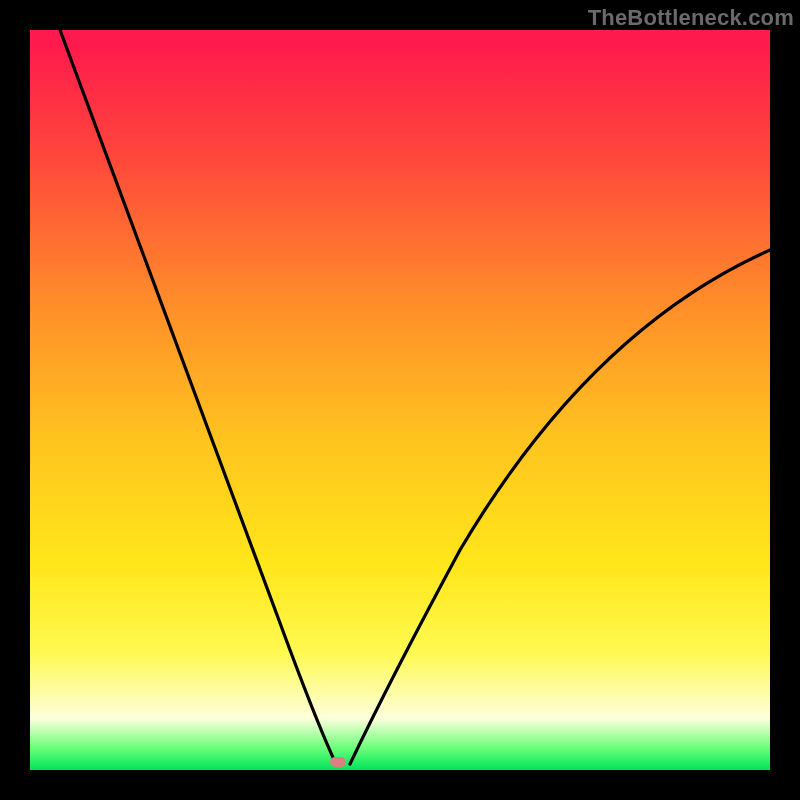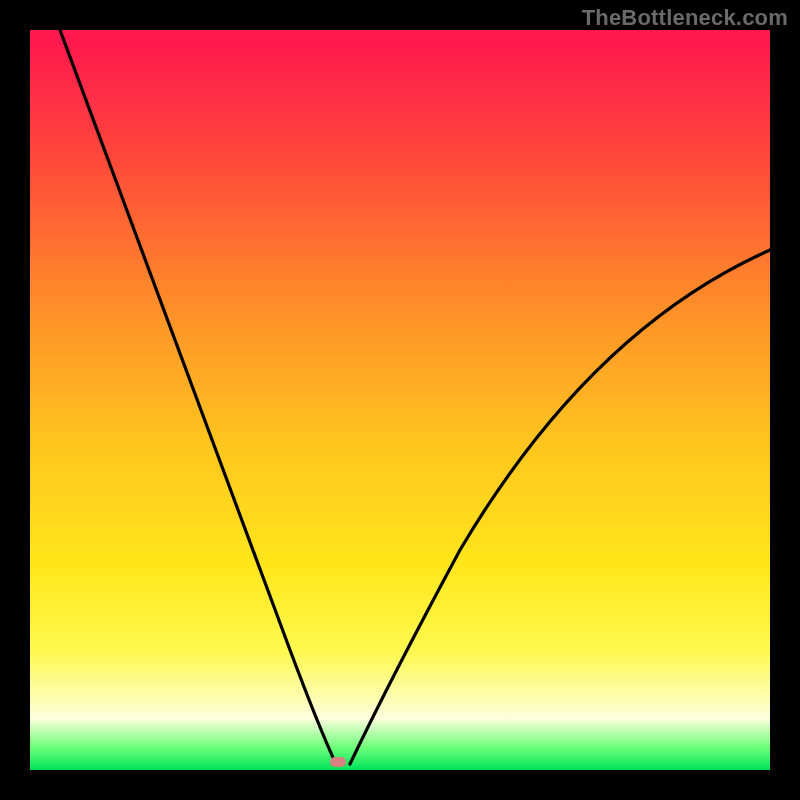--- a/index.html
+++ b/index.html
@@ -46,21 +46,21 @@
   .marker {
     position: absolute;
     width: 16px;
     height: 10px;
     background: #d98080;
     border-radius: 5px;
   }
   .attribution {
     position: absolute;
     top: 5px;
-    right: 12px;
+    right: 6px;
     font-size: 22px;
     font-weight: 600;
     color: #6a6a6a;
     letter-spacing: 0.2px;
   }
 </style>
 </head>
 <body>
 
 <div class="frame">

